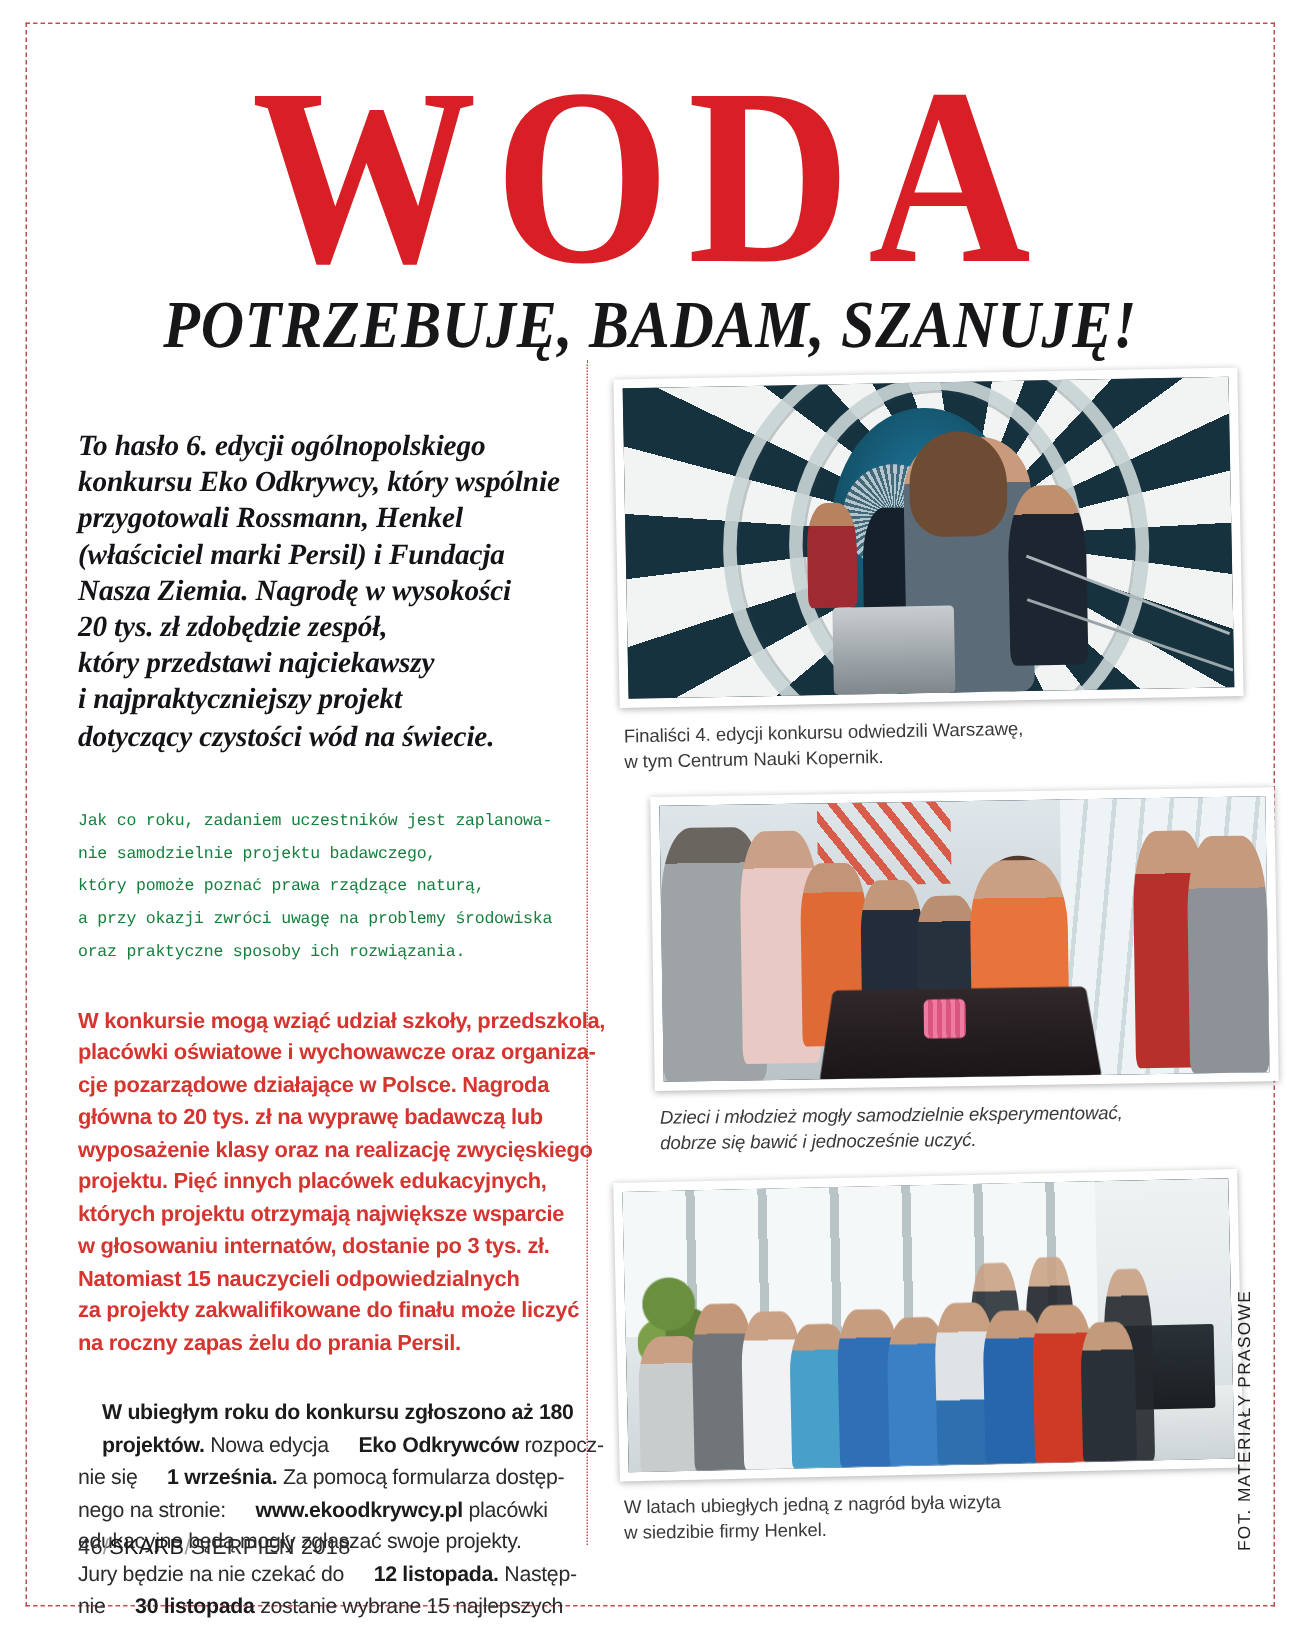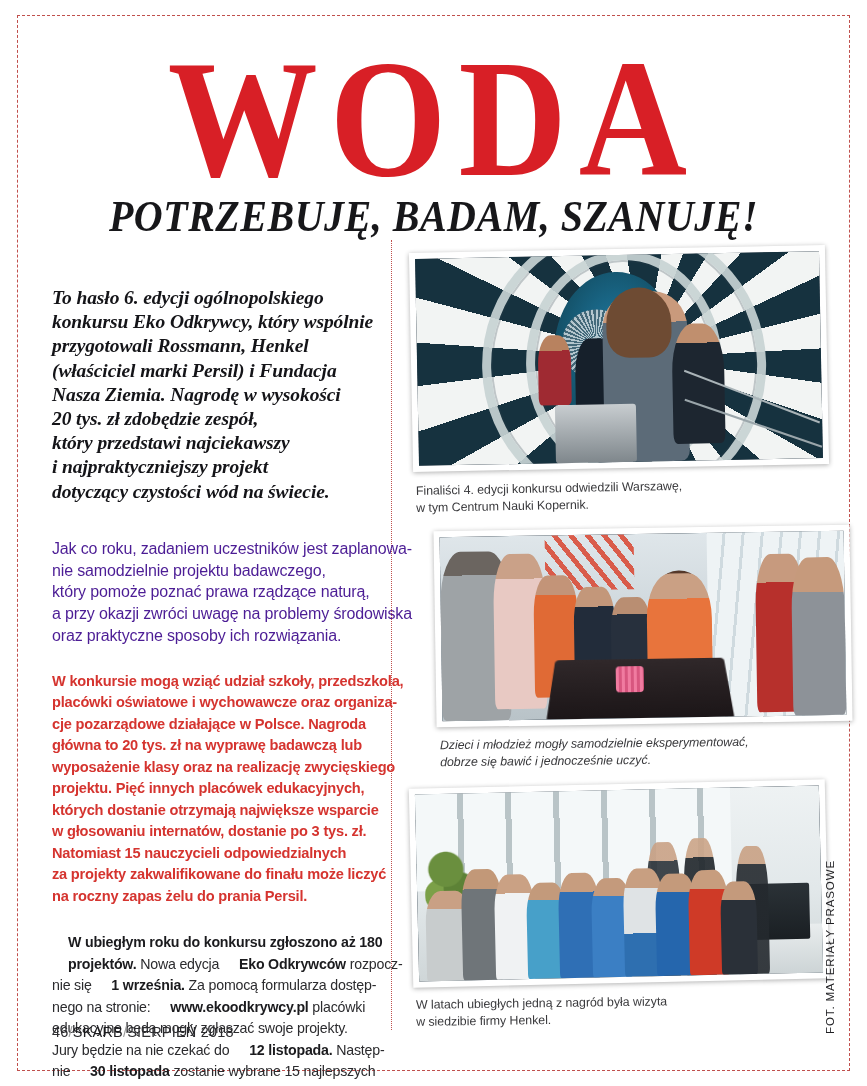--- a/index.html
+++ b/index.html
@@ -87,24 +87,24 @@
     font-weight: 700;
     font-size: 19.5px;
     line-height: 24.2px;
     color: #141418;
     margin: 0 0 34px 0;
     letter-spacing: -0.1px;
   }
   .lead .ln { display: block; white-space: nowrap; }
 
   .body-par {
-    font-family: Liberation Sans, sans-serif;
-    font-size: 16px;
+    font-family: Liberation Mono, monospace;
+    font-size: 11px;
     line-height: 21.8px;
-    color: #4c1d95;
+    color: #15803d;
     margin: 0 0 24px 0;
     letter-spacing: -0.15px;
   }
   .body-par .ln { display: block; white-space: nowrap; }
 
   .red-par {
     font-family: "Liberation Sans", sans-serif;
     font-weight: 700;
     font-size: 14.6px;
     line-height: 21.5px;
@@ -449,21 +449,21 @@
       <span class="ln">oraz praktyczne sposoby ich rozwiązania.</span>
     </div>
 
     <div class="red-par">
       <span class="ln">W konkursie mogą wziąć udział szkoły, przedszkola,</span>
       <span class="ln">placówki oświatowe i wychowawcze oraz organiza-</span>
       <span class="ln">cje pozarządowe działające w Polsce. Nagroda</span>
       <span class="ln">główna to 20 tys. zł na wyprawę badawczą lub</span>
       <span class="ln">wyposażenie klasy oraz na realizację zwycięskiego</span>
       <span class="ln">projektu. Pięć innych placówek edukacyjnych,</span>
-      <span class="ln">których dostanie otrzymają największe wsparcie</span>
+      <span class="ln">których projektu otrzymają największe wsparcie</span>
       <span class="ln">w głosowaniu internatów, dostanie po 3 tys. zł.</span>
       <span class="ln">Natomiast 15 nauczycieli odpowiedzialnych</span>
       <span class="ln">za projekty zakwalifikowane do finału może liczyć</span>
       <span class="ln">na roczny zapas żelu do prania Persil.</span>
     </div>
 
     <div class="mixed-par">
       <span class="ln"><b>W ubiegłym roku do konkursu zgłoszono aż 180</b></span>
       <span class="ln"><b>projektów.</b><span> Nowa edycja </span><b>Eko Odkrywców</b><span> rozpocz-</span></span>
       <span class="ln"><span>nie się </span><b>1 września.</b><span> Za pomocą formularza dostęp-</span></span>

